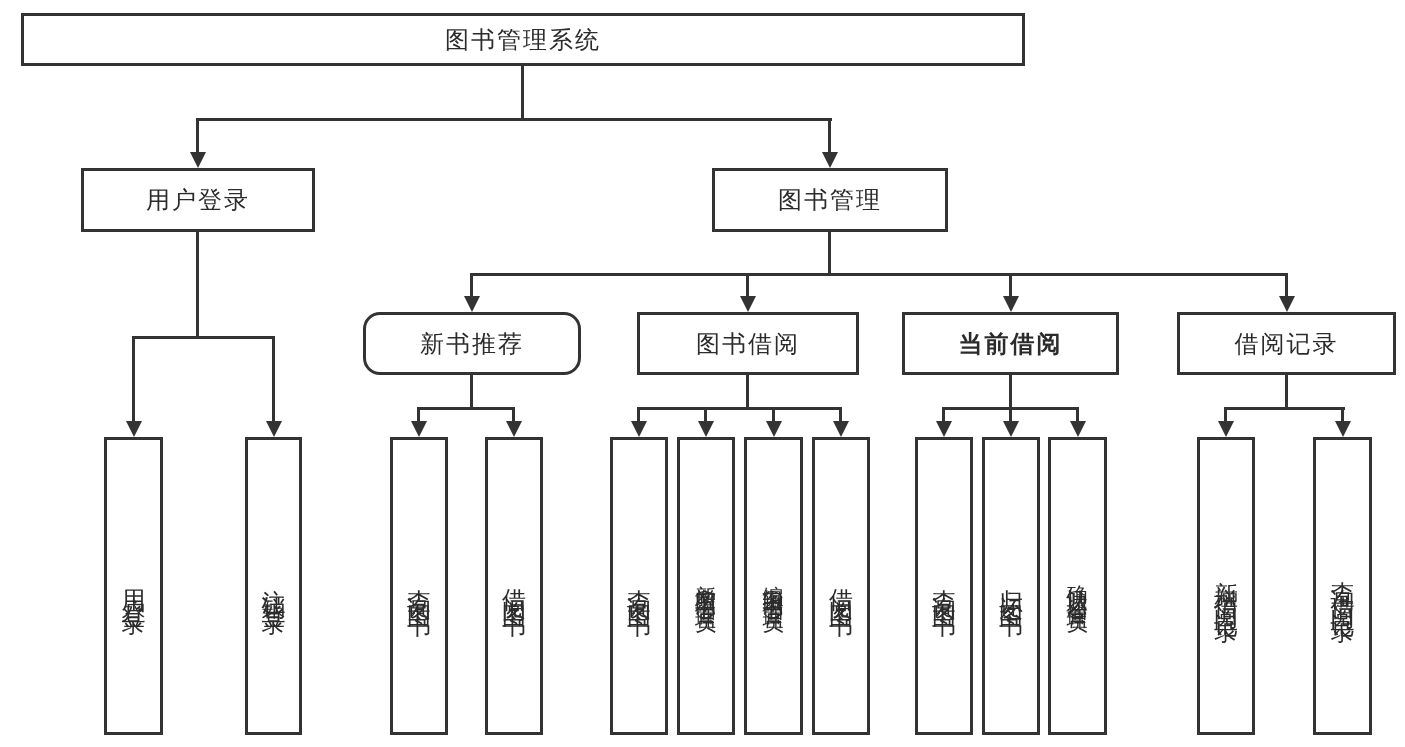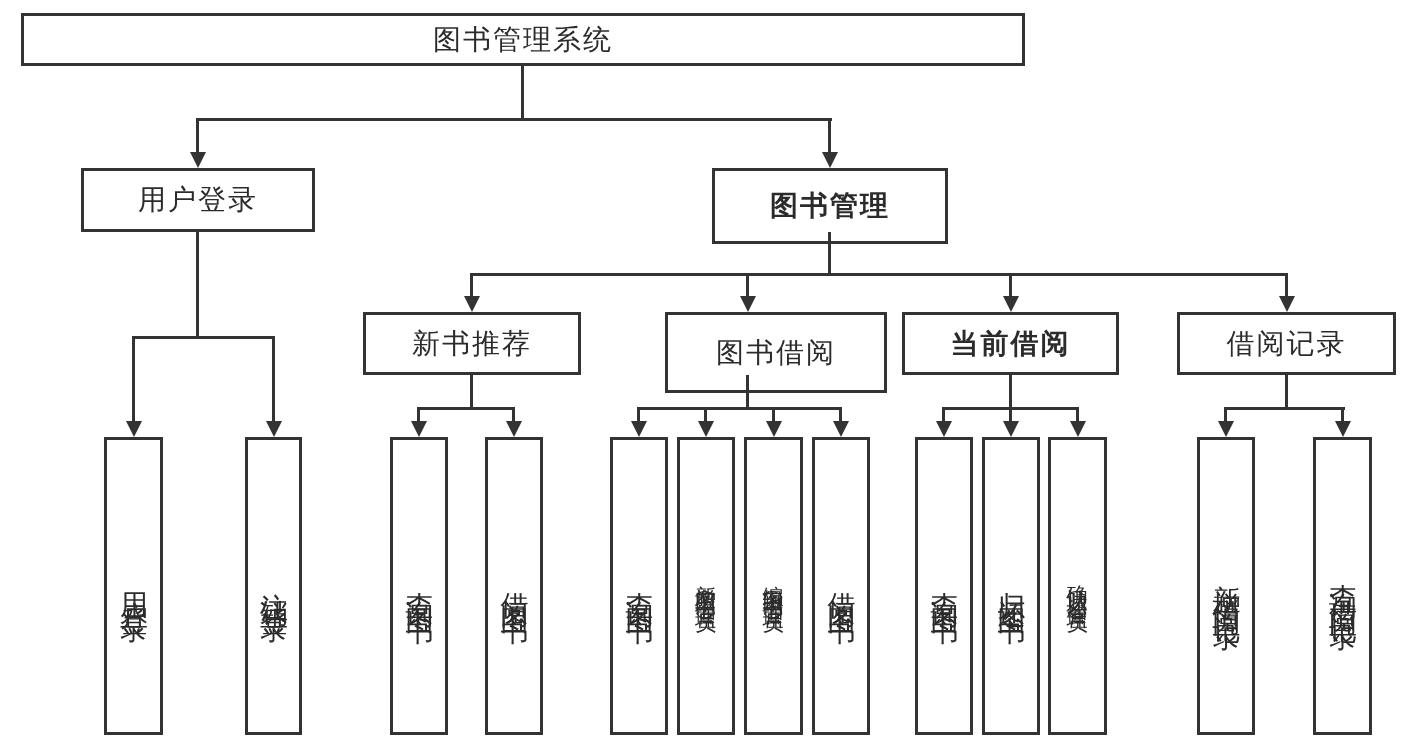--- a/index.html
+++ b/index.html
@@ -9,21 +9,21 @@
     --bg:#ffffff;
   }
   html,body{margin:0;padding:0;background:var(--bg);}
   #canvas{
     position:relative;width:1405px;height:747px;background:var(--bg);
     font-family:"Liberation Sans",sans-serif;color:var(--text);overflow:hidden;
   }
   .box{
     position:absolute;box-sizing:border-box;border:3px solid var(--line);
     background:var(--bg);display:flex;align-items:center;justify-content:center;
-    font-size:28px;letter-spacing:2px;white-space:nowrap;
+    font-size:24px;letter-spacing:2px;white-space:nowrap;
   }
   .box.vert{
     writing-mode:vertical-rl;text-orientation:mixed;
     letter-spacing:8px;white-space:normal;line-height:1;
   }
   .box.vert.tight{letter-spacing:4px;font-size:21px;}
   .vl{position:absolute;width:3px;background:var(--line);}
   .hl{position:absolute;height:3px;background:var(--line);}
   .ah{
     position:absolute;width:0;height:0;
@@ -43,42 +43,42 @@
   <div class="box" style="left:21px;top:13px;width:1004px;height:53px;">图书管理系统</div>
 
   <div class="vl" style="left:521px;top:66px;height:52px;"></div>
   <div class="hl" style="left:196px;top:118px;width:636px;"></div>
   <div class="vl" style="left:196px;top:118px;height:34px;"></div>
   <div class="ah" style="left:190px;top:152px;"></div>
   <div class="vl" style="left:828px;top:118px;height:34px;"></div>
   <div class="ah" style="left:822px;top:152px;"></div>
 
   <div class="box" style="left:81px;top:168px;width:234px;height:64px;">用户登录</div>
-  <div class="box" style="left:712px;top:168px;width:236px;height:76px;font-weight:bold;">图书管理</div>
+  <div class="box" style="left:712px;top:168px;width:236px;height:64px;">图书管理</div>
 
   <div class="vl" style="left:196px;top:232px;height:104px;"></div>
   <div class="hl" style="left:132px;top:336px;width:143px;"></div>
   <div class="vl" style="left:132px;top:336px;height:85px;"></div>
   <div class="ah" style="left:126px;top:421px;"></div>
   <div class="vl" style="left:272px;top:336px;height:85px;"></div>
   <div class="ah" style="left:266px;top:421px;"></div>
 
   <div class="vl" style="left:828px;top:232px;height:41px;"></div>
   <div class="hl" style="left:470px;top:273px;width:817px;"></div>
   <div class="vl" style="left:470px;top:273px;height:23px;"></div>
   <div class="ah" style="left:464px;top:296px;"></div>
   <div class="vl" style="left:746px;top:273px;height:23px;"></div>
   <div class="ah" style="left:740px;top:296px;"></div>
   <div class="vl" style="left:1009px;top:273px;height:23px;"></div>
   <div class="ah" style="left:1003px;top:296px;"></div>
   <div class="vl" style="left:1285px;top:273px;height:23px;"></div>
   <div class="ah" style="left:1279px;top:296px;"></div>
 
-  <div class="box" style="left:363px;top:312px;width:218px;height:63px;">新书推荐</div>
-  <div class="box" style="left:637px;top:312px;width:222px;height:81px;margin-left:28px;">图书借阅</div>
+  <div class="box" style="left:363px;top:312px;width:218px;height:63px;border-radius:17px;">新书推荐</div>
+  <div class="box" style="left:637px;top:312px;width:222px;height:63px;">图书借阅</div>
   <div class="box" style="left:902px;top:312px;width:217px;height:63px;font-weight:bold;">当前借阅</div>
   <div class="box" style="left:1177px;top:312px;width:219px;height:63px;">借阅记录</div>
 
   <div class="vl" style="left:470px;top:375px;height:32px;"></div>
   <div class="hl" style="left:417px;top:407px;width:98px;"></div>
   <div class="vl" style="left:417px;top:407px;height:14px;"></div>
   <div class="ah" style="left:411px;top:421px;"></div>
   <div class="vl" style="left:512px;top:407px;height:14px;"></div>
   <div class="ah" style="left:506px;top:421px;"></div>
 

